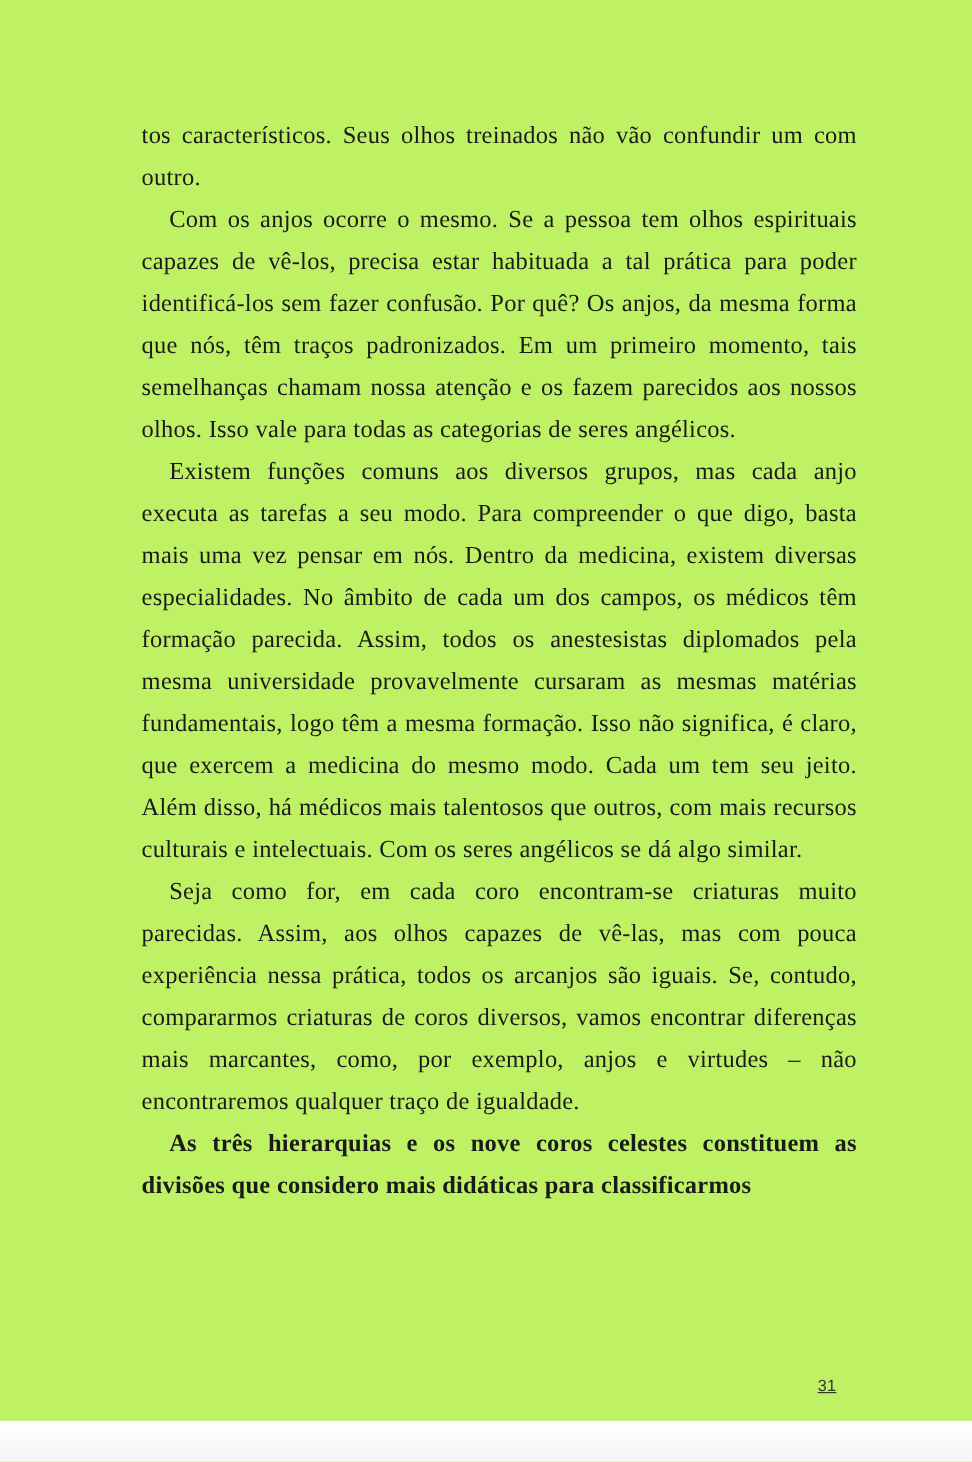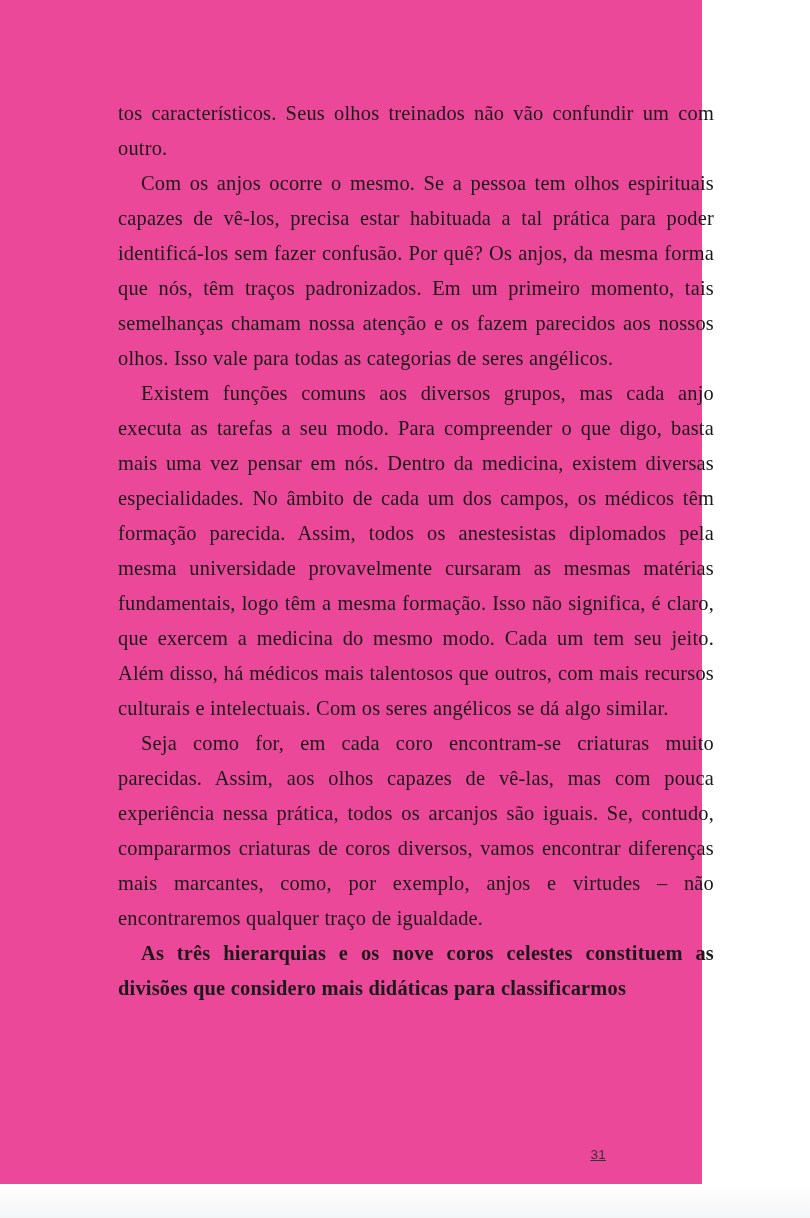--- a/index.html
+++ b/index.html
@@ -15,23 +15,23 @@
     color: #1a1a1a;
     overflow: hidden;
     position: relative;
   }
 
   
   .page {
     position: absolute;
     top: 0;
     left: 0;
-    width: 702px;
+    width: 810px;
     height: 1218px;
-    background: #ec4899;
+    background: #bef264;
     box-sizing: border-box;
   }
 
   
   .page-bottom-shade {
     position: absolute;
     left: 0;
     bottom: 0;
     width: 810px;
     height: 34px;
@@ -66,21 +66,21 @@
   }
 
   
   .body-paragraph:last-child {
     text-align-last: left;
     font-weight: bold;
   }
 
   .folio {
     position: absolute;
-    right: 96px;
+    right: 113px;
     top: 1146px;
     width: 60px;
     text-align: right;
     font-family: "Liberation Sans", "DejaVu Sans", sans-serif;
     font-size: 13.5px;
     line-height: 18px;
     color: #333333;
     letter-spacing: 0.02em;
     text-decoration: underline;
   }

